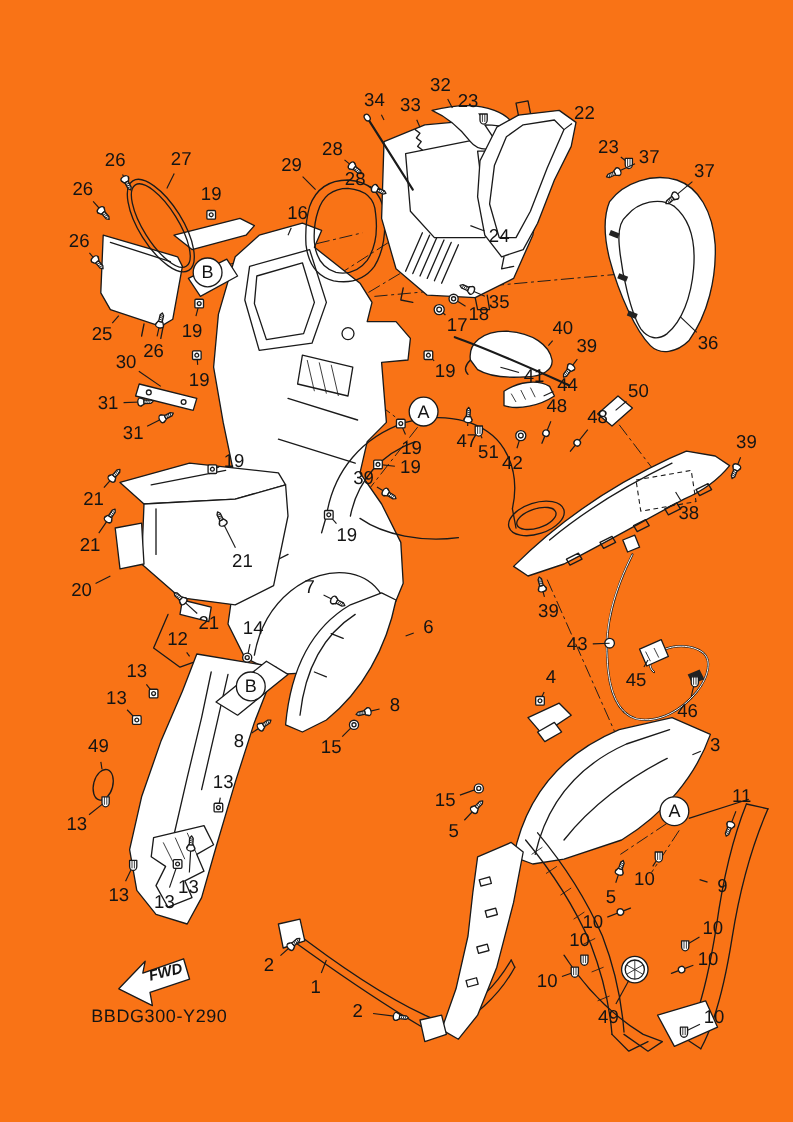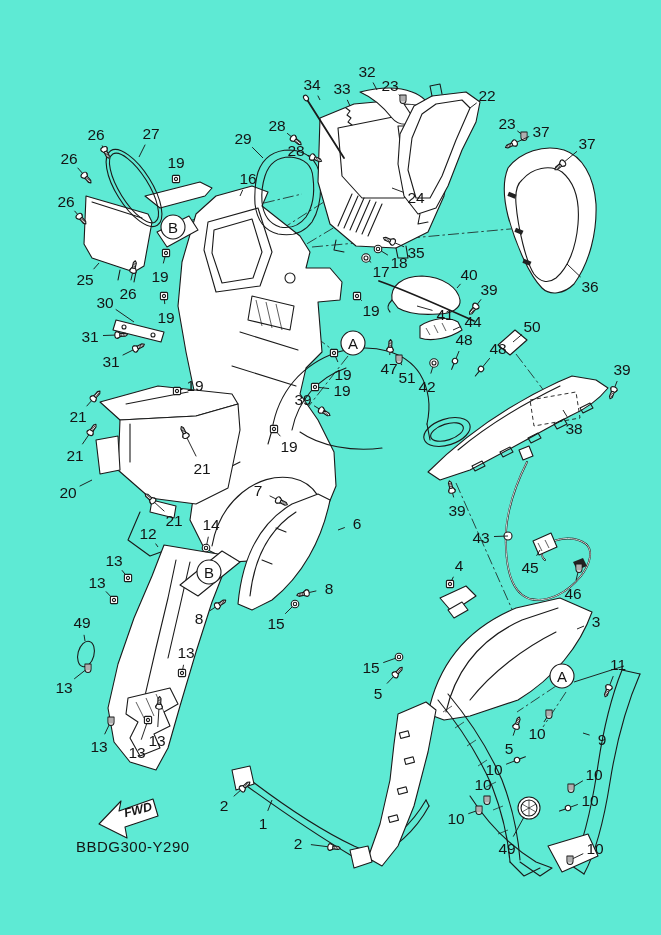--- a/index.html
+++ b/index.html
@@ -1,16 +1,16 @@
 <!DOCTYPE html>
 <html><head>
 <meta charset="utf-8">
 <style>
   html,body{margin:0;padding:0;background:#ffffff;}
-  .stage{position:relative;width:661px;height:935px;background:#5eead4;overflow:hidden;}
+  .stage{position:relative;width:661px;height:935px;background:#f97316;overflow:hidden;}
   svg{display:block}
   .ink{stroke:#1a1a1a;fill:none;stroke-width:1.1;stroke-linejoin:round;stroke-linecap:round}
   .inkf{stroke:#1a1a1a;fill:#ffffff;stroke-width:1.1;stroke-linejoin:round;stroke-linecap:round}
   .ink2{stroke:#1a1a1a;fill:none;stroke-width:1.8;stroke-linejoin:round;stroke-linecap:round}
   .thin{stroke:#1a1a1a;fill:none;stroke-width:0.7}
   .dark{fill:#222;stroke:none}
   .leader{stroke:#1a1a1a;stroke-width:0.95;fill:none}
   .phantom{stroke:#1a1a1a;stroke-width:0.8;stroke-dasharray:11 3 2.5 3;fill:none}
   .dashed{stroke:#1a1a1a;stroke-width:0.9;stroke-dasharray:4 3;fill:none}
   .callout{font:15.5px "Liberation Sans",sans-serif;fill:#141414;text-anchor:middle;dominant-baseline:central}

